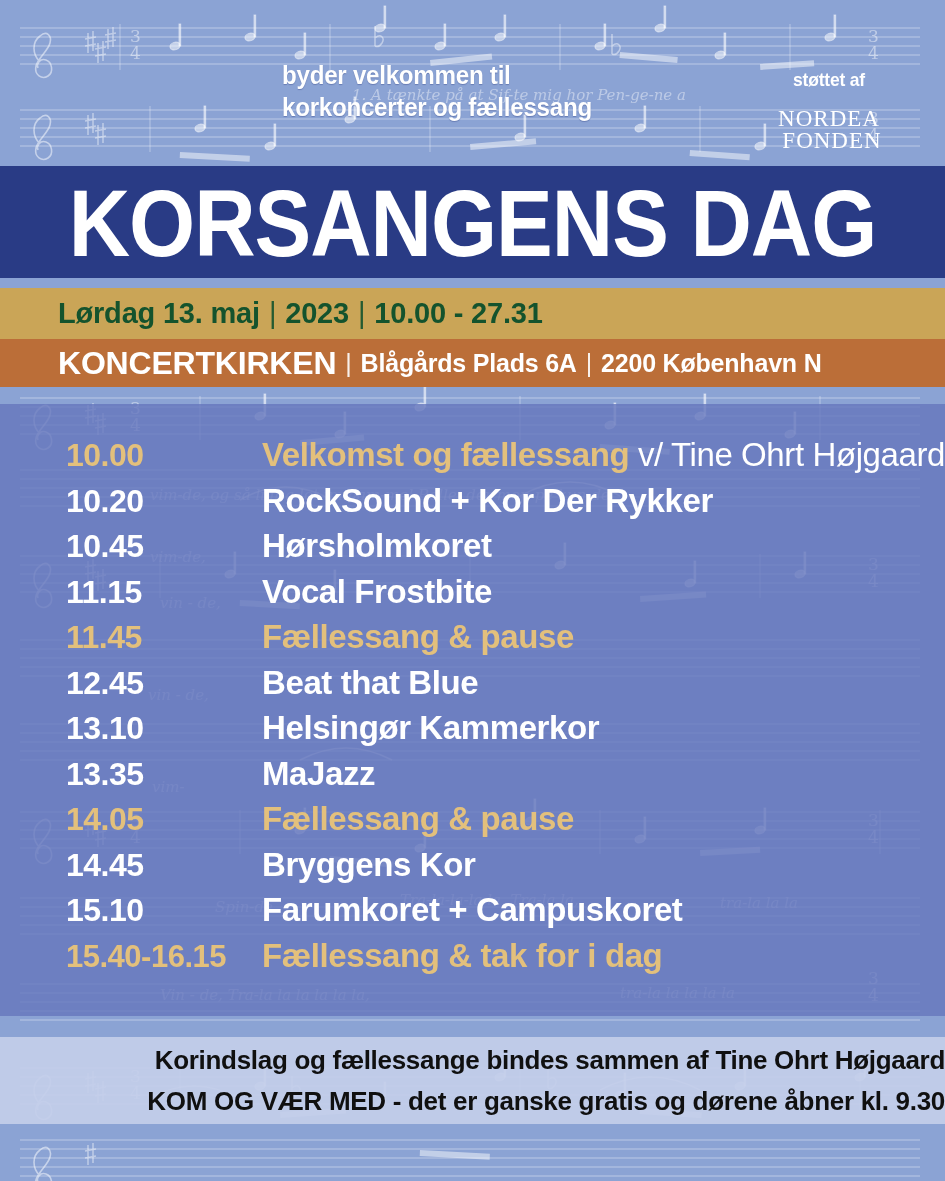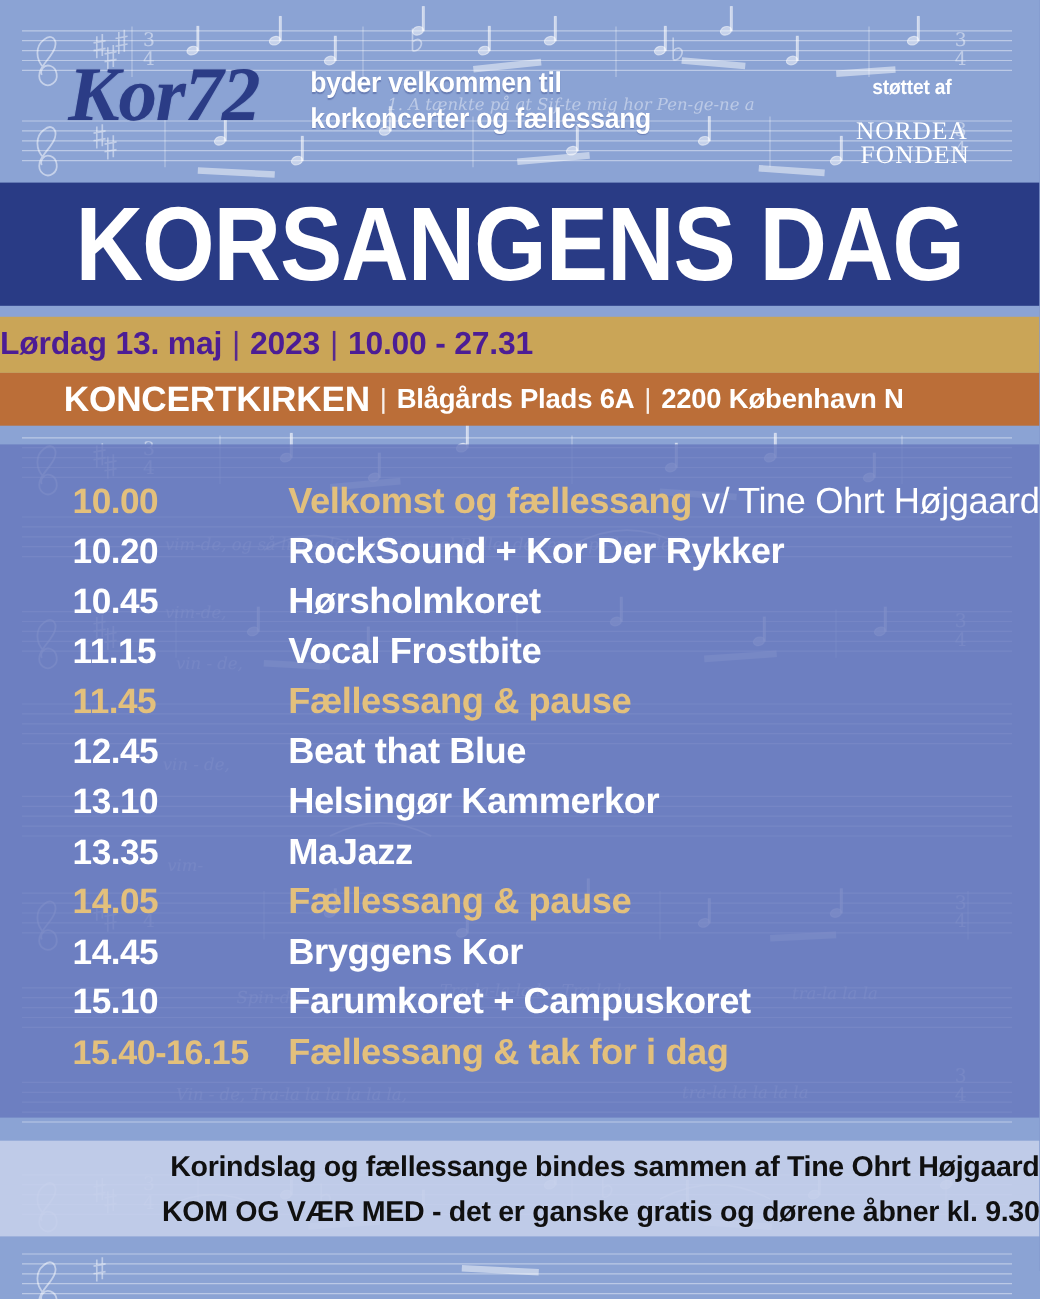--- a/index.html
+++ b/index.html
@@ -71,22 +71,22 @@
     color:#ffffff;font-weight:700;
     font-size:85px;letter-spacing:-1px;line-height:1;
     transform:scaleX(1.0);
   }
   .hero-title span{transform:scaleY(1.12);display:inline-block;}
 
   
   .date-row{
     position:absolute;left:0;top:288px;width:945px;height:51px;
     display:flex;align-items:center;
-    color:#4c1d95;font-weight:700;font-size:29px;letter-spacing:-.2px;
-    box-sizing:border-box;
+    color:#14532d;font-weight:700;font-size:29px;letter-spacing:-.2px;
+    padding-left:58px;box-sizing:border-box;
   }
   .venue-row{
     position:absolute;left:0;top:339px;width:945px;height:48px;
     display:flex;align-items:center;
     color:#ffffff;font-weight:700;font-size:25px;letter-spacing:-.2px;
     padding-left:58px;box-sizing:border-box;
   }
   .sep{padding:0 9px;font-weight:400;opacity:.9;}
   .venue-name{font-size:32px;}
 
@@ -339,21 +339,20 @@
     <div class="band band-hero"></div>
     <div class="band band-date"></div>
     <div class="band band-venue"></div>
     <div class="band band-schedule"></div>
     <div class="band band-footer"></div>
   </div>
 
   <div class="content">
 
     <div class="header">
-      <div class="kor72">Kor72</div>
 
       <div class="header-tagline">
         <div>byder velkommen til</div>
         <div>korkoncerter og fællessang</div>
       </div>
 
       <div class="sponsor">
         <div class="sponsor-label">støttet af</div>
         <div class="sponsor-logo">
           <span>NORDEA</span>

